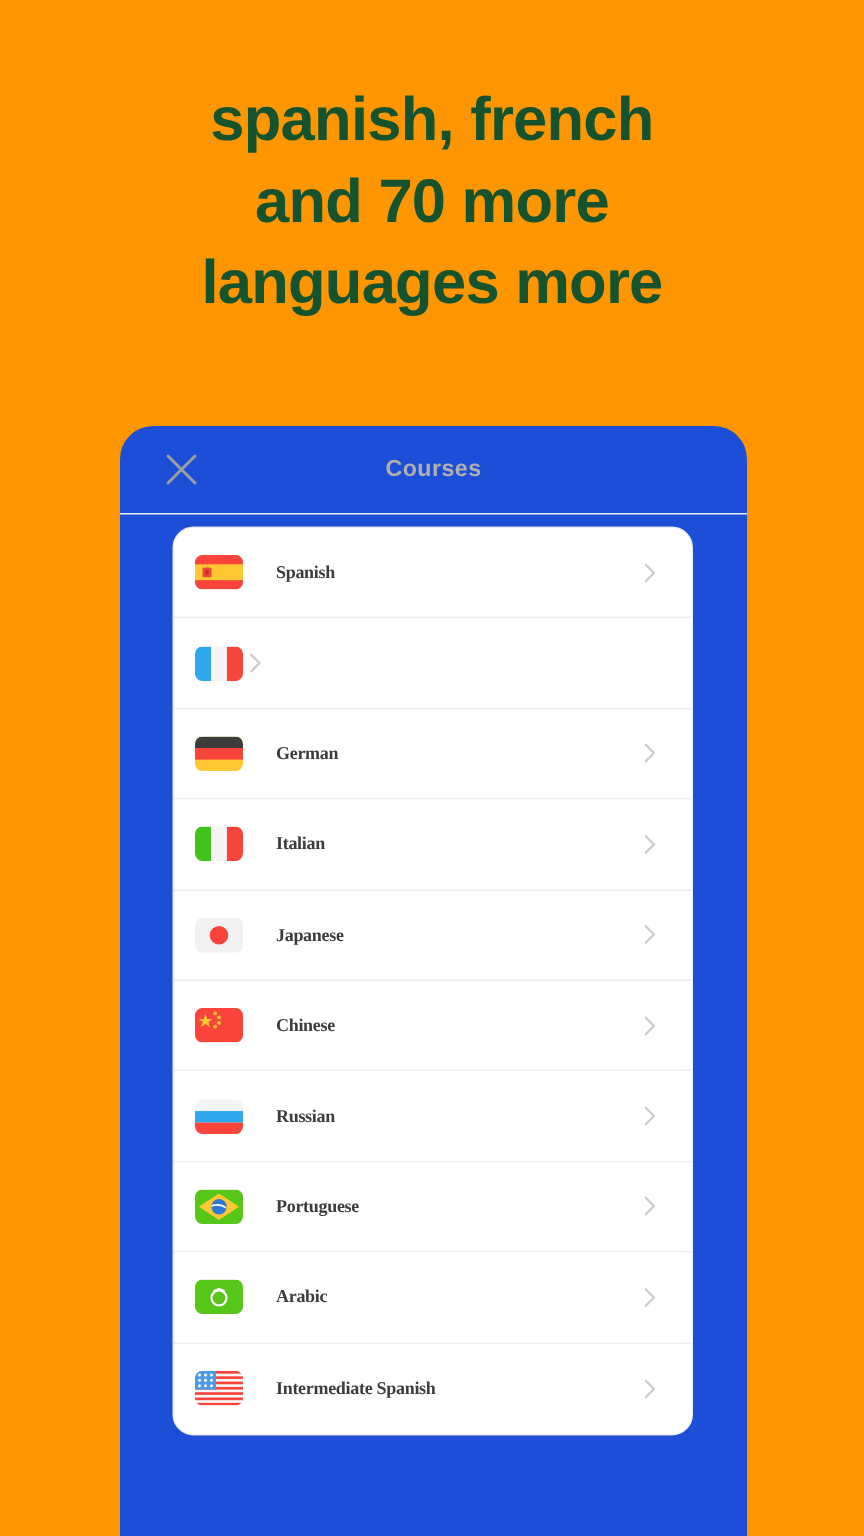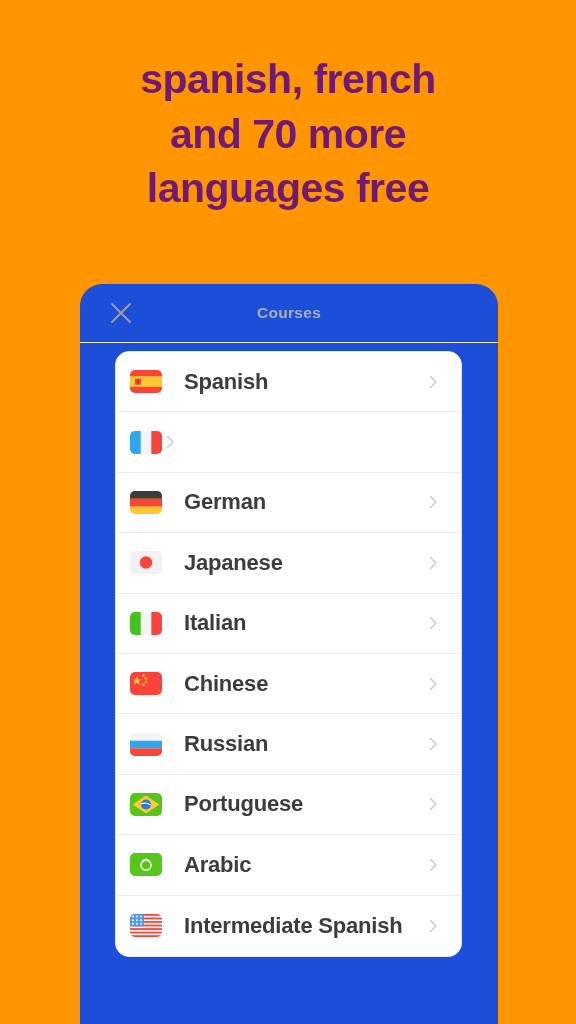--- a/index.html
+++ b/index.html
@@ -15,21 +15,21 @@
     position: relative;
   }
 
   
   .headline {
     position: absolute;
     top: 52px;
     left: 0;
     width: 576px;
     text-align: center;
-    color: #701a75;
+    color: #14532d;
     font-size: 41px;
     font-weight: bold;
     line-height: 1.33;
     letter-spacing: -0.5px;
     padding: 0 28px;
     box-sizing: border-box;
     -webkit-font-smoothing: antialiased;
   }
   .headline .line { display: block; white-space: nowrap; }
 
@@ -103,42 +103,43 @@
     overflow: hidden;
     flex: 0 0 auto;
     position: relative;
     background: #F1F1F1;
   }
   .flag svg { display: block; width: 100%; height: 100%; }
 
   .course-name {
     margin-left: 22px;
     color: #3C3C3C;
-    font-size: 22px;
+    font-size: 12px;
     font-weight: bold;
     letter-spacing: -0.2px;
     flex: 1 1 auto;
     white-space: nowrap;
+    font-family: Liberation Serif, serif;
   }
   .chevron {
     flex: 0 0 auto;
     width: 16px;
     height: 16px;
     margin-right: 6px;
     opacity: 0.75;
   }
   .chevron svg { display: block; }
 </style>
 </head>
 <body>
 
 <div class="headline">
   <span class="line">spanish, french</span>
   <span class="line">and 70 more</span>
-  <span class="line">languages free</span>
+  <span class="line">languages more</span>
 </div>
 
 <div class="card">
 
   <div class="card-header">
     <span class="close-btn">
       <svg viewBox="0 0 26 26" width="26" height="26" aria-hidden="true">
         <path d="M4 4 L22 22 M22 4 L4 22" stroke="#9E9E9E" stroke-width="2" stroke-linecap="round" fill="none"></path>
       </svg>
     </span>
@@ -188,40 +189,40 @@
           <span class="course-name">German</span>
           <span class="chevron">
             <svg viewBox="0 0 16 16" width="16" height="16">
               <path d="M5.5 2.5 L11 8 L5.5 13.5" stroke="#BDBDBD" stroke-width="1.6" fill="none" stroke-linecap="round" stroke-linejoin="round"></path>
             </svg>
           </span>
         </div>
         <div class="course-row">
           <span class="flag">
             <svg viewBox="0 0 32 23">
-              <rect width="32" height="23" fill="#F2F2F2"></rect>
-              <circle cx="16" cy="11.5" r="6.2" fill="#F9443B"></circle>
-            </svg>
-          </span>
-          <span class="course-name">Japanese</span>
-          <span class="chevron">
-            <svg viewBox="0 0 16 16" width="16" height="16">
-              <path d="M5.5 2.5 L11 8 L5.5 13.5" stroke="#BDBDBD" stroke-width="1.6" fill="none" stroke-linecap="round" stroke-linejoin="round"></path>
-            </svg>
-          </span>
-        </div>
-        <div class="course-row">
-          <span class="flag">
-            <svg viewBox="0 0 32 23">
               <rect width="32" height="23" fill="#F5F5F5"></rect>
               <rect width="10.7" height="23" fill="#42C21C"></rect>
               <rect x="21.3" width="10.7" height="23" fill="#F9443B"></rect>
             </svg>
           </span>
           <span class="course-name">Italian</span>
+          <span class="chevron">
+            <svg viewBox="0 0 16 16" width="16" height="16">
+              <path d="M5.5 2.5 L11 8 L5.5 13.5" stroke="#BDBDBD" stroke-width="1.6" fill="none" stroke-linecap="round" stroke-linejoin="round"></path>
+            </svg>
+          </span>
+        </div>
+        <div class="course-row">
+          <span class="flag">
+            <svg viewBox="0 0 32 23">
+              <rect width="32" height="23" fill="#F2F2F2"></rect>
+              <circle cx="16" cy="11.5" r="6.2" fill="#F9443B"></circle>
+            </svg>
+          </span>
+          <span class="course-name">Japanese</span>
           <span class="chevron">
             <svg viewBox="0 0 16 16" width="16" height="16">
               <path d="M5.5 2.5 L11 8 L5.5 13.5" stroke="#BDBDBD" stroke-width="1.6" fill="none" stroke-linecap="round" stroke-linejoin="round"></path>
             </svg>
           </span>
         </div>
         <div class="course-row">
           <span class="flag">
             <svg viewBox="0 0 32 23">
               <rect width="32" height="23" fill="#F9443B"></rect>

